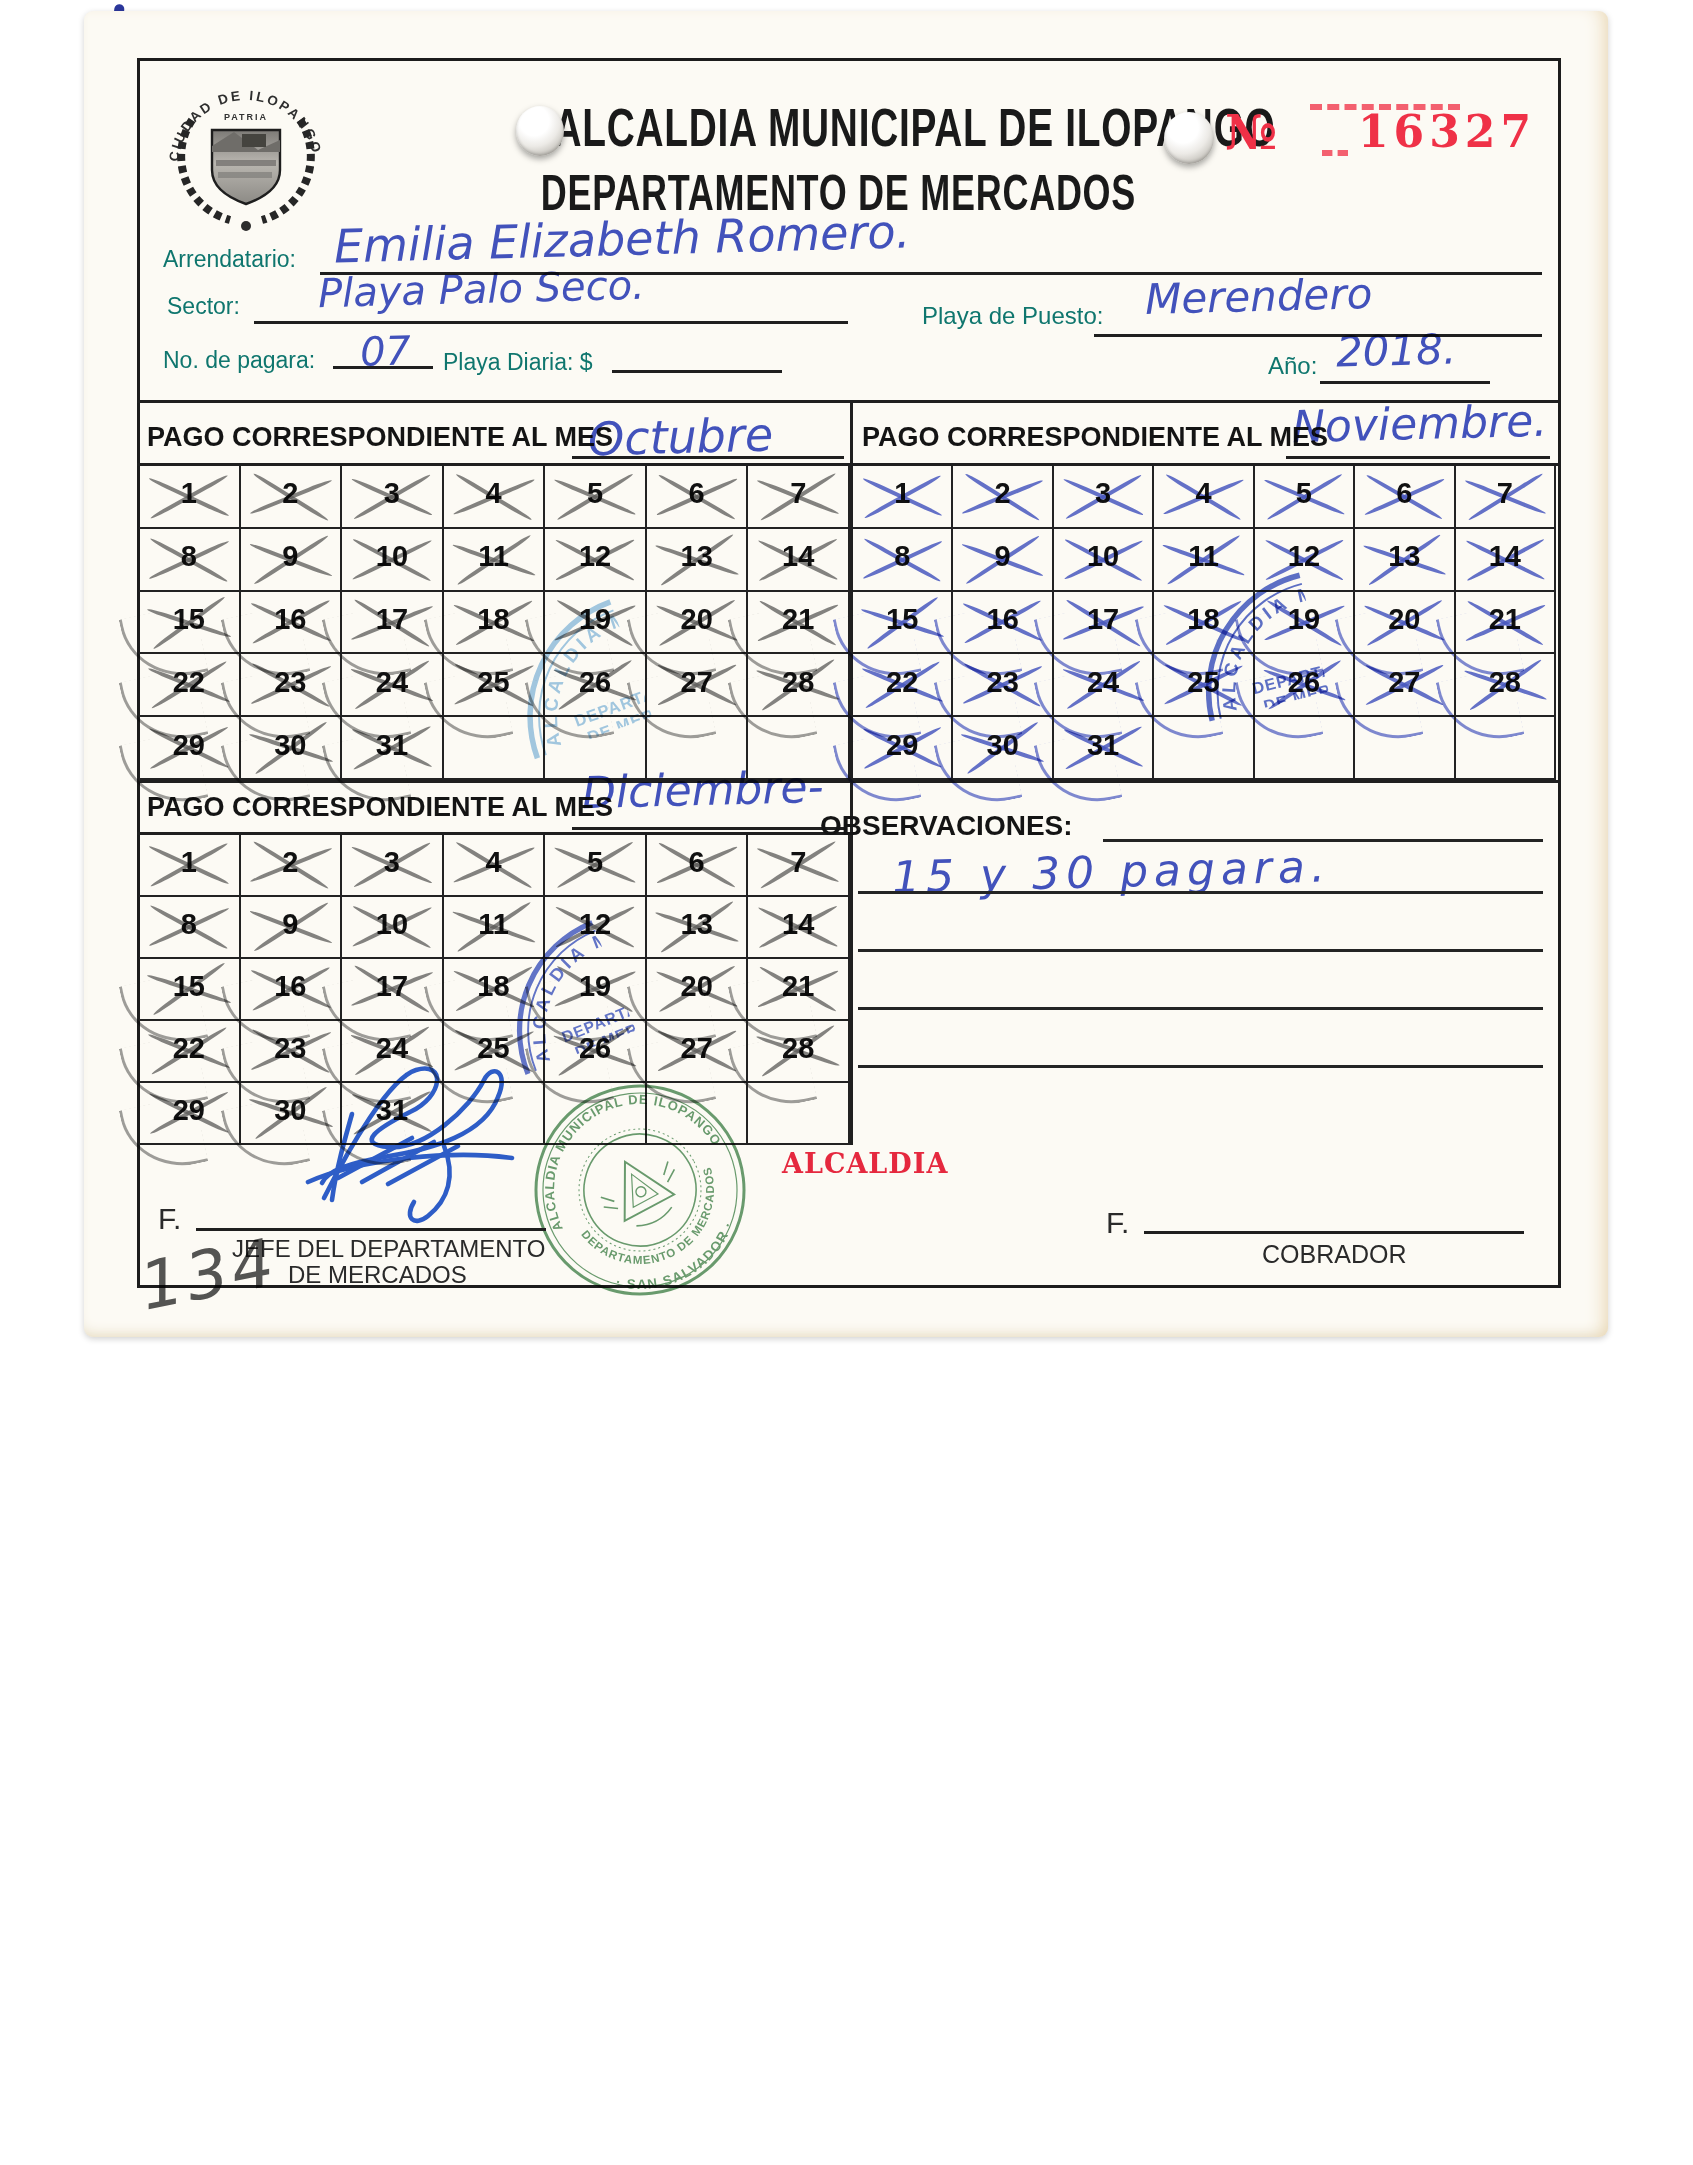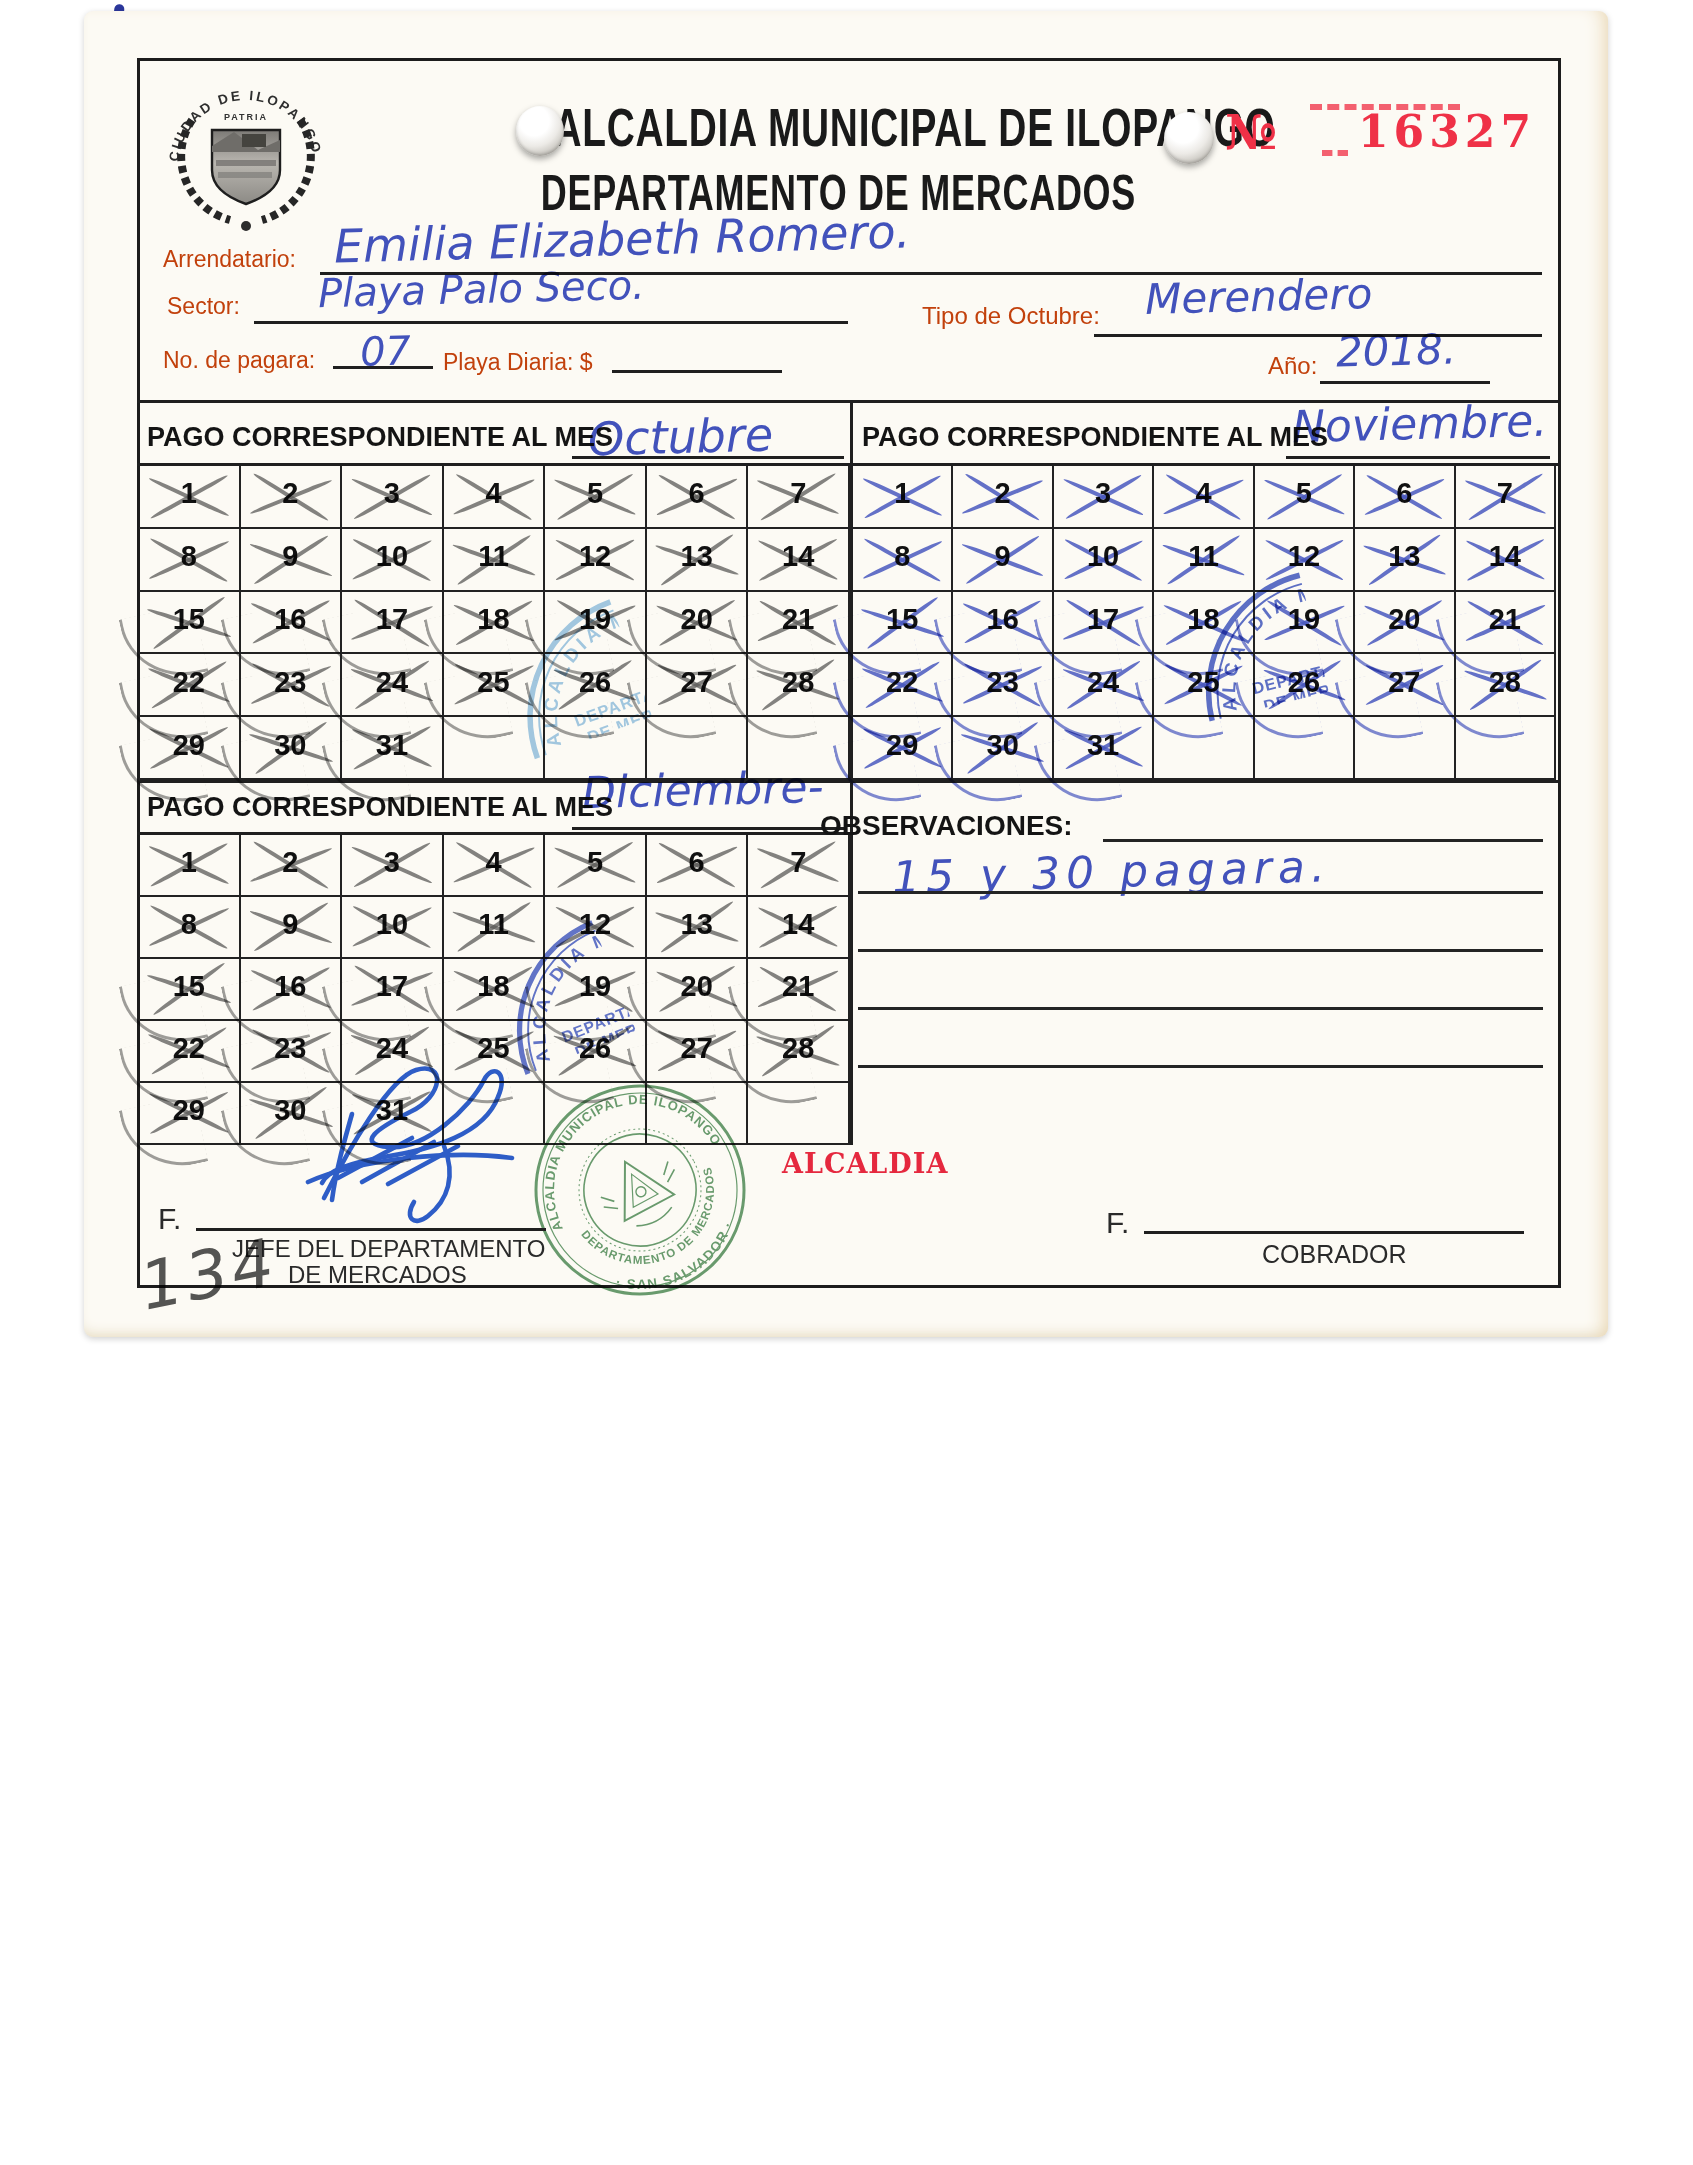--- a/index.html
+++ b/index.html
@@ -4,21 +4,21 @@
 <style>
   html,body{margin:0;padding:0}
   .page{position:relative;width:1693px;height:2165px;background:#ffffff;overflow:hidden;
         font-family:"Liberation Sans",sans-serif;color:#1a1a1a}
   .abs{position:absolute}
   .card{position:absolute;left:84px;top:11px;width:1524px;height:1326px;background:#fcfaf4;
         border-radius:9px;box-shadow:0 2px 6px rgba(0,0,0,.18), inset -14px 0 18px -10px #ead9b8, inset 0 -10px 14px -8px #e6dcc4}
   .frame{position:absolute;left:137px;top:58px;width:1418px;height:1224px;border:3.5px solid #1c1c1c}
   .hline{position:absolute;height:2.6px;background:#1f1f1f}
   .vline{position:absolute;width:3px;background:#1f1f1f}
-  .lbl{position:absolute;font-size:23px;color:#c2410c;white-space:nowrap}
+  .lbl{position:absolute;font-size:23px;color:#0f766e;white-space:nowrap}
   .lbl-b{position:absolute;font-size:27px;font-weight:bold;color:#141414;white-space:nowrap}
   .sm{position:absolute;font-size:24px;color:#2a2a2a;white-space:nowrap}
   .hw{position:absolute;font-family:"DejaVu Sans",sans-serif;font-style:italic;color:#4353c4;
       mix-blend-mode:multiply;white-space:nowrap;transform:rotate(-1.5deg)}
   .hw-pencil{color:#555;}
   .title-wrap{position:absolute;left:413px;top:96px;width:850px;text-align:center}
   .t1{display:inline-block;font-size:54px;font-weight:bold;letter-spacing:1px;transform:scaleX(.72);white-space:nowrap}
   .t2{display:inline-block;font-size:50px;font-weight:bold;letter-spacing:1px;transform:scaleX(.72);white-space:nowrap;margin-top:6px}
   .snap{position:absolute;border-radius:50%;
         background:radial-gradient(circle at 38% 30%,#ffffff 0 32%,#eceae6 55%,#bdbab3 82%,#979388);
@@ -96,21 +96,21 @@
   <span class="red-serif" style="left:1358px;top:106px;font-size:44px;letter-spacing:5px">16327</span>
 
   <span class="lbl" style="left:163px;top:246px">Arrendatario:</span>
   <div class="hline" style="left:320px;top:272px;width:1222px"></div>
   <span class="hw" style="left:334px;top:212px;font-size:46px">Emilia Elizabeth Romero.</span>
 
   <span class="lbl" style="left:167px;top:293px">Sector:</span>
   <div class="hline" style="left:254px;top:321px;width:594px"></div>
   <span class="hw" style="left:318px;top:266px;font-size:40px">Playa Palo Seco.</span>
 
-  <span class="lbl" style="left:922px;top:302px;font-size:24px">Tipo de Octubre:</span>
+  <span class="lbl" style="left:922px;top:302px;font-size:24px">Playa de Puesto:</span>
   <div class="hline" style="left:1094px;top:334px;width:448px"></div>
   <span class="hw" style="left:1145px;top:272px;font-size:42px">Merendero</span>
 
   <span class="lbl" style="left:163px;top:347px">No. de pagara:</span>
   <div class="hline" style="left:333px;top:366px;width:100px"></div>
   <span class="hw" style="left:360px;top:328px;font-size:40px">07</span>
 
   <span class="lbl" style="left:443px;top:349px">Playa Diaria: $</span>
   <div class="hline" style="left:612px;top:370px;width:170px"></div>
   <span class="hw" style="left:630px;top:340px;font-size:36px"></span>

